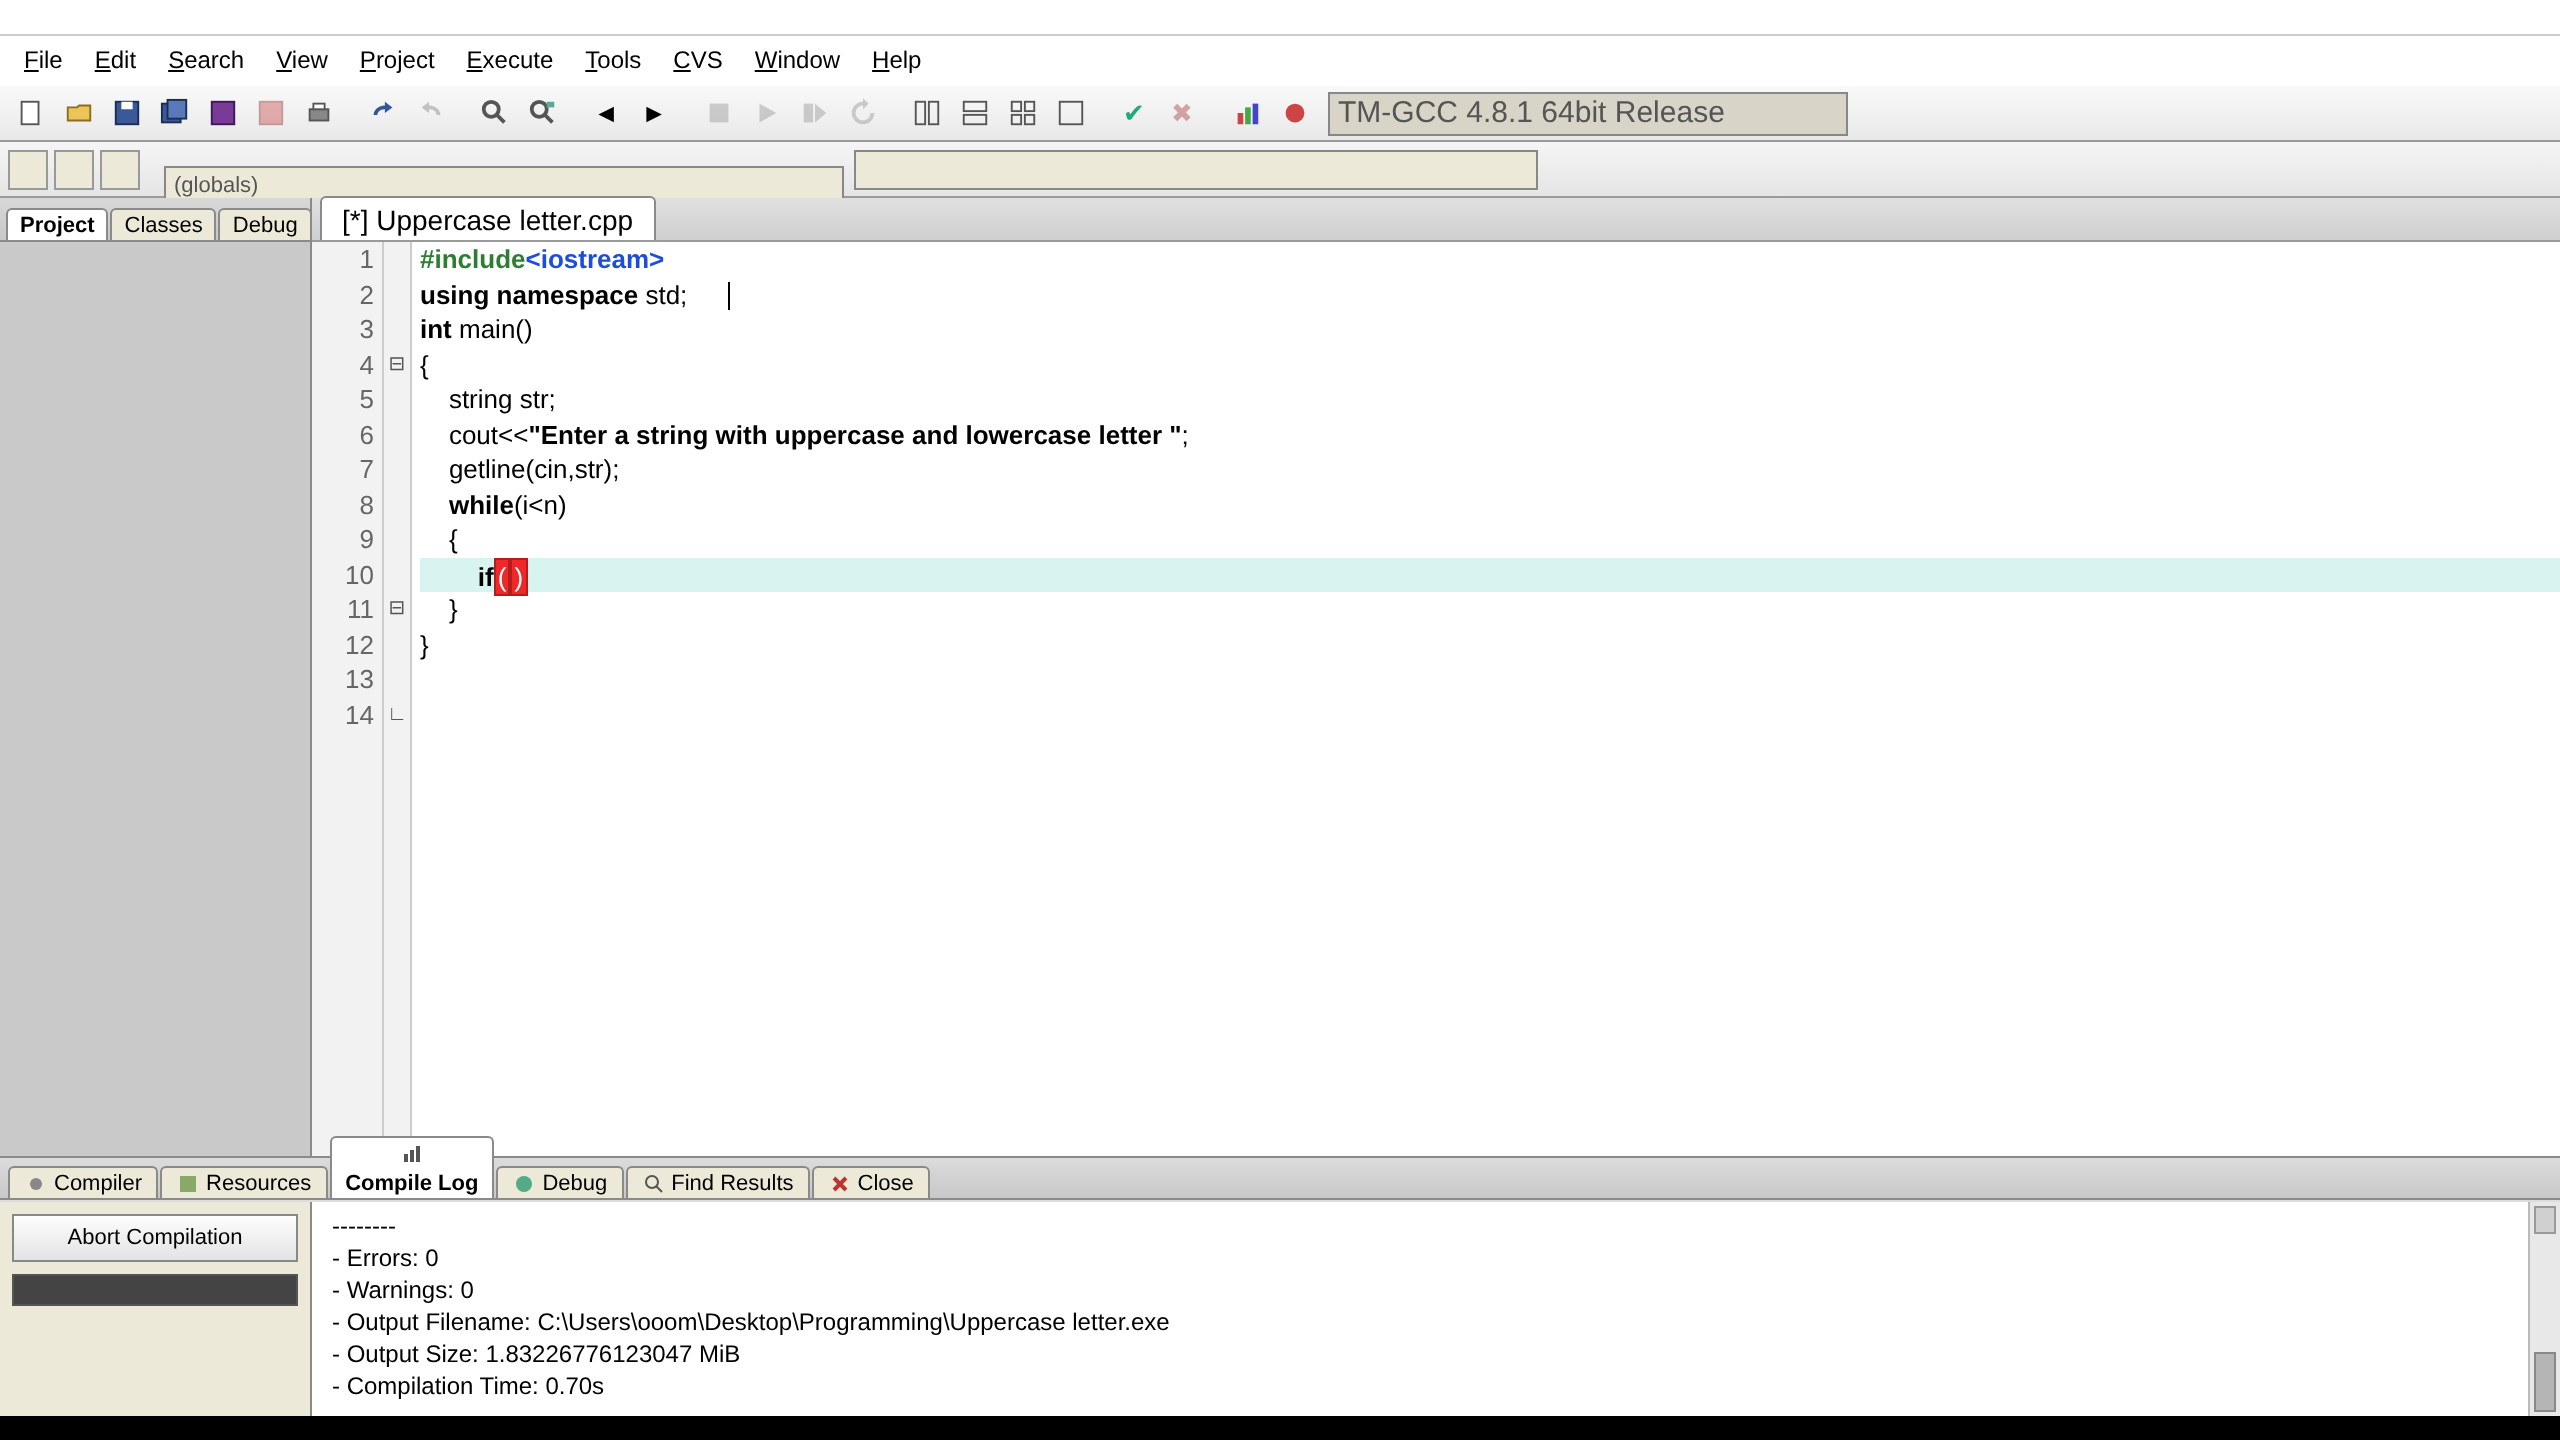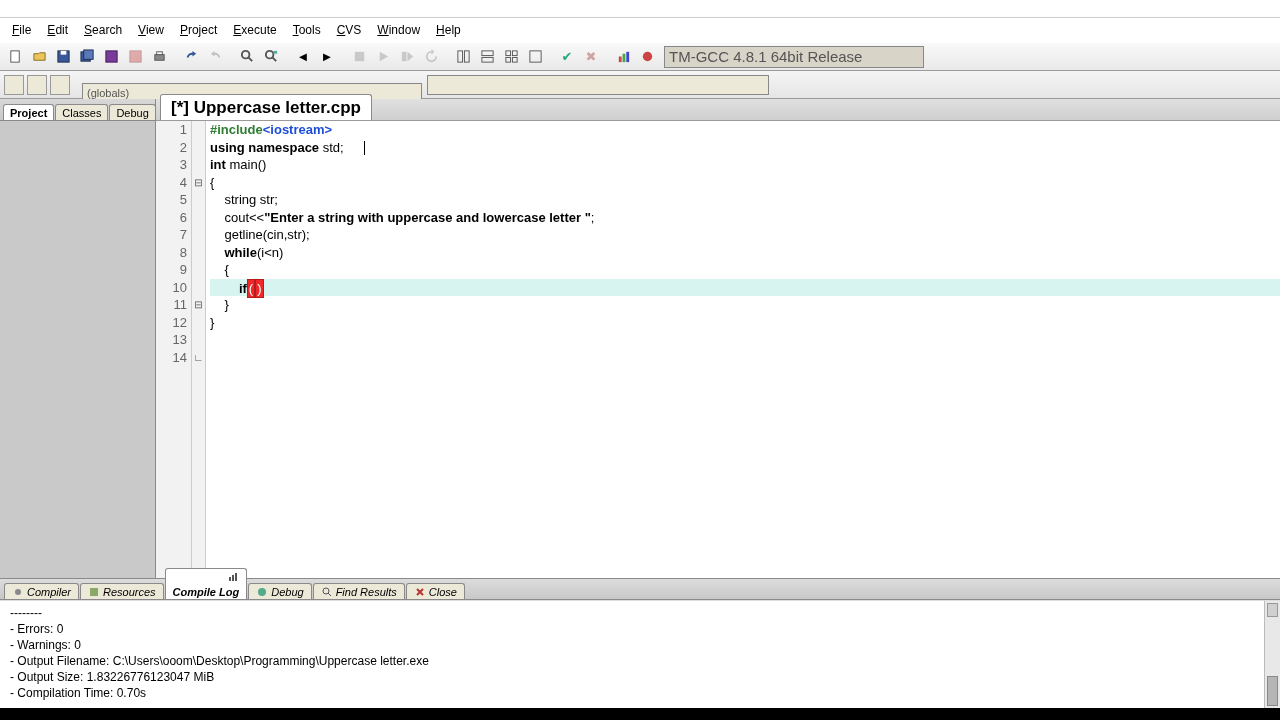--- a/index.html
+++ b/index.html
@@ -27,41 +27,41 @@
   .workarea { flex: 1; display: flex; min-height: 0; }
 
   .sidebar { width: 156px; background: linear-gradient(#cfcfcf,#bfbfbf); border-right: 1px solid #8a8a8a; display: flex; flex-direction: column; }
   .side-tabs { height: 22px; display: flex; align-items: flex-end; padding-left: 3px; gap: 1px; background: linear-gradient(#d8d8d8,#c8c8c8); border-bottom: 1px solid #8a8a8a; font-size: 11px; }
   .side-tab { padding: 2px 6px 1px; border: 1px solid #8a8a8a; border-bottom: none; background: #ece9d8; border-radius: 3px 3px 0 0; }
   .side-tab.active { background: #fff; font-weight: bold; }
   .side-body { flex: 1; background: #c9c9c9; }
 
   .editor-col { flex: 1; display: flex; flex-direction: column; min-width: 0; }
 
-  .file-tab-row { height: 22px; background: linear-gradient(#e0e0e0,#cfcfcf); border-bottom: 1px solid #9a9a9a; display: flex; align-items: flex-end; padding-left: 4px; font-size: 17px; font-weight: bold; }
+  .file-tab-row { height: 22px; background: linear-gradient(#e0e0e0,#cfcfcf); border-bottom: 1px solid #9a9a9a; display: flex; align-items: flex-end; padding-left: 4px; font-size: 14px; }
   .file-tab { padding: 3px 10px 2px; background: #fff; border: 1px solid #8a8a8a; border-bottom: none; border-radius: 3px 3px 0 0; }
 
   .editor { flex: 1; display: flex; background: #fff; font-family: Consolas, "Courier New", monospace; font-size: 13px; line-height: 17.5px; overflow: hidden; }
   .gutter { width: 36px; background: #f2f2f2; border-right: 1px solid #ccc; color: #666; text-align: right; padding: 0 4px 0 0; }
   .gutter div { height: 17.5px; }
   .fold { width: 14px; background: #f2f2f2; border-right: 1px solid #ccc; text-align: center; color: #555; }
   .fold div { height: 17.5px; font-size: 10px; line-height: 17.5px; }
   .code { flex: 1; padding-left: 4px; position: relative; }
   .code-line { height: 17.5px; white-space: pre; position: relative; }
   .code-line.hl { background: #d7f4f0; }
   .kw { font-weight: bold; }
   .pre { color: #2e7d32; font-weight: bold; }
   .angle { color: #1d4ed8; font-weight: bold; }
   .str { color: #000; font-weight: bold; }
   .num { color: #7b1fa2; }
   .redbox { display: inline-block; background: #ef2929; color: #fff; border: 1px solid #b71c1c; padding: 0 1px; }
   .caret-col { display: inline-block; width: 1px; height: 14px; background: #000; vertical-align: middle; margin-left: 20px; }
 
   .bottom-tabs { height: 22px; background: linear-gradient(#dcdcdc,#c8c8c8); border-top: 1px solid #8a8a8a; border-bottom: 1px solid #8a8a8a; display: flex; align-items: flex-end; padding-left: 4px; font-size: 11px; gap: 1px; }
-  .btab { padding: 2px 7px 1px; border: 1px solid #8a8a8a; border-bottom: none; background: #ece9d8; border-radius: 3px 3px 0 0; display: flex; align-items: flex-end; gap: 3px; font-style: italic; }
+  .btab { padding: 2px 7px 1px; border: 1px solid #8a8a8a; border-bottom: none; background: #ece9d8; border-radius: 3px 3px 0 0; display: flex; align-items: center; gap: 3px; }
   .btab.active { background: #fff; font-weight: bold; flex-direction: column; }
   .btab .ic { width: 12px; height: 12px; }
 
   .bottom-panel { height: 108px; display: flex; border-top: 1px solid #ddd; }
   .bp-left { width: 156px; border-right: 1px solid #8a8a8a; background: #ece9d8; padding: 6px; display: flex; flex-direction: column; gap: 6px; }
   .bp-btn { height: 24px; border: 1px solid #888; background: linear-gradient(#fdfdfd,#e3e3e3); font-size: 11px; display: flex; align-items: center; justify-content: center; }
   .bp-prog { height: 16px; border: 1px solid #555; background: #444; }
   .bp-log { flex: 1; font-family: Consolas, "Courier New", monospace; font-size: 12px; line-height: 16px; padding: 4px 10px; background: #fff; overflow: hidden; position: relative; }
   .bp-scroll { position: absolute; right: 0; top: 0; bottom: 0; width: 16px; background: #e8e8e8; border-left: 1px solid #bbb; }
   .bp-scroll::after { content: ""; position: absolute; left: 2px; right: 2px; bottom: 2px; height: 28px; background: #b5b5b5; border: 1px solid #888; }
@@ -339,20 +339,24 @@
     </div>
   <div class="btab">
       <svg class="ic" viewBox="0 0 12 12">
         <path d="M3 3l6 6M9 3l-6 6" stroke="#b33" stroke-width="2"></path>
       </svg>
       <span>Close</span>
     </div>
 </div>
 
 <div class="bottom-panel">
+  <div class="bp-left">
+    <div class="bp-btn">Abort Compilation</div>
+    <div class="bp-prog"></div>
+  </div>
   <div class="bp-log">
     <div>--------</div>
     <div>- Errors: 0</div>
     <div>- Warnings: 0</div>
     <div>- Output Filename: C:\Users\ooom\Desktop\Programming\Uppercase letter.exe</div>
     <div>- Output Size: 1.83226776123047 MiB</div>
     <div>- Compilation Time: 0.70s</div>
     <div class="bp-scroll"></div>
   </div>
 </div>

